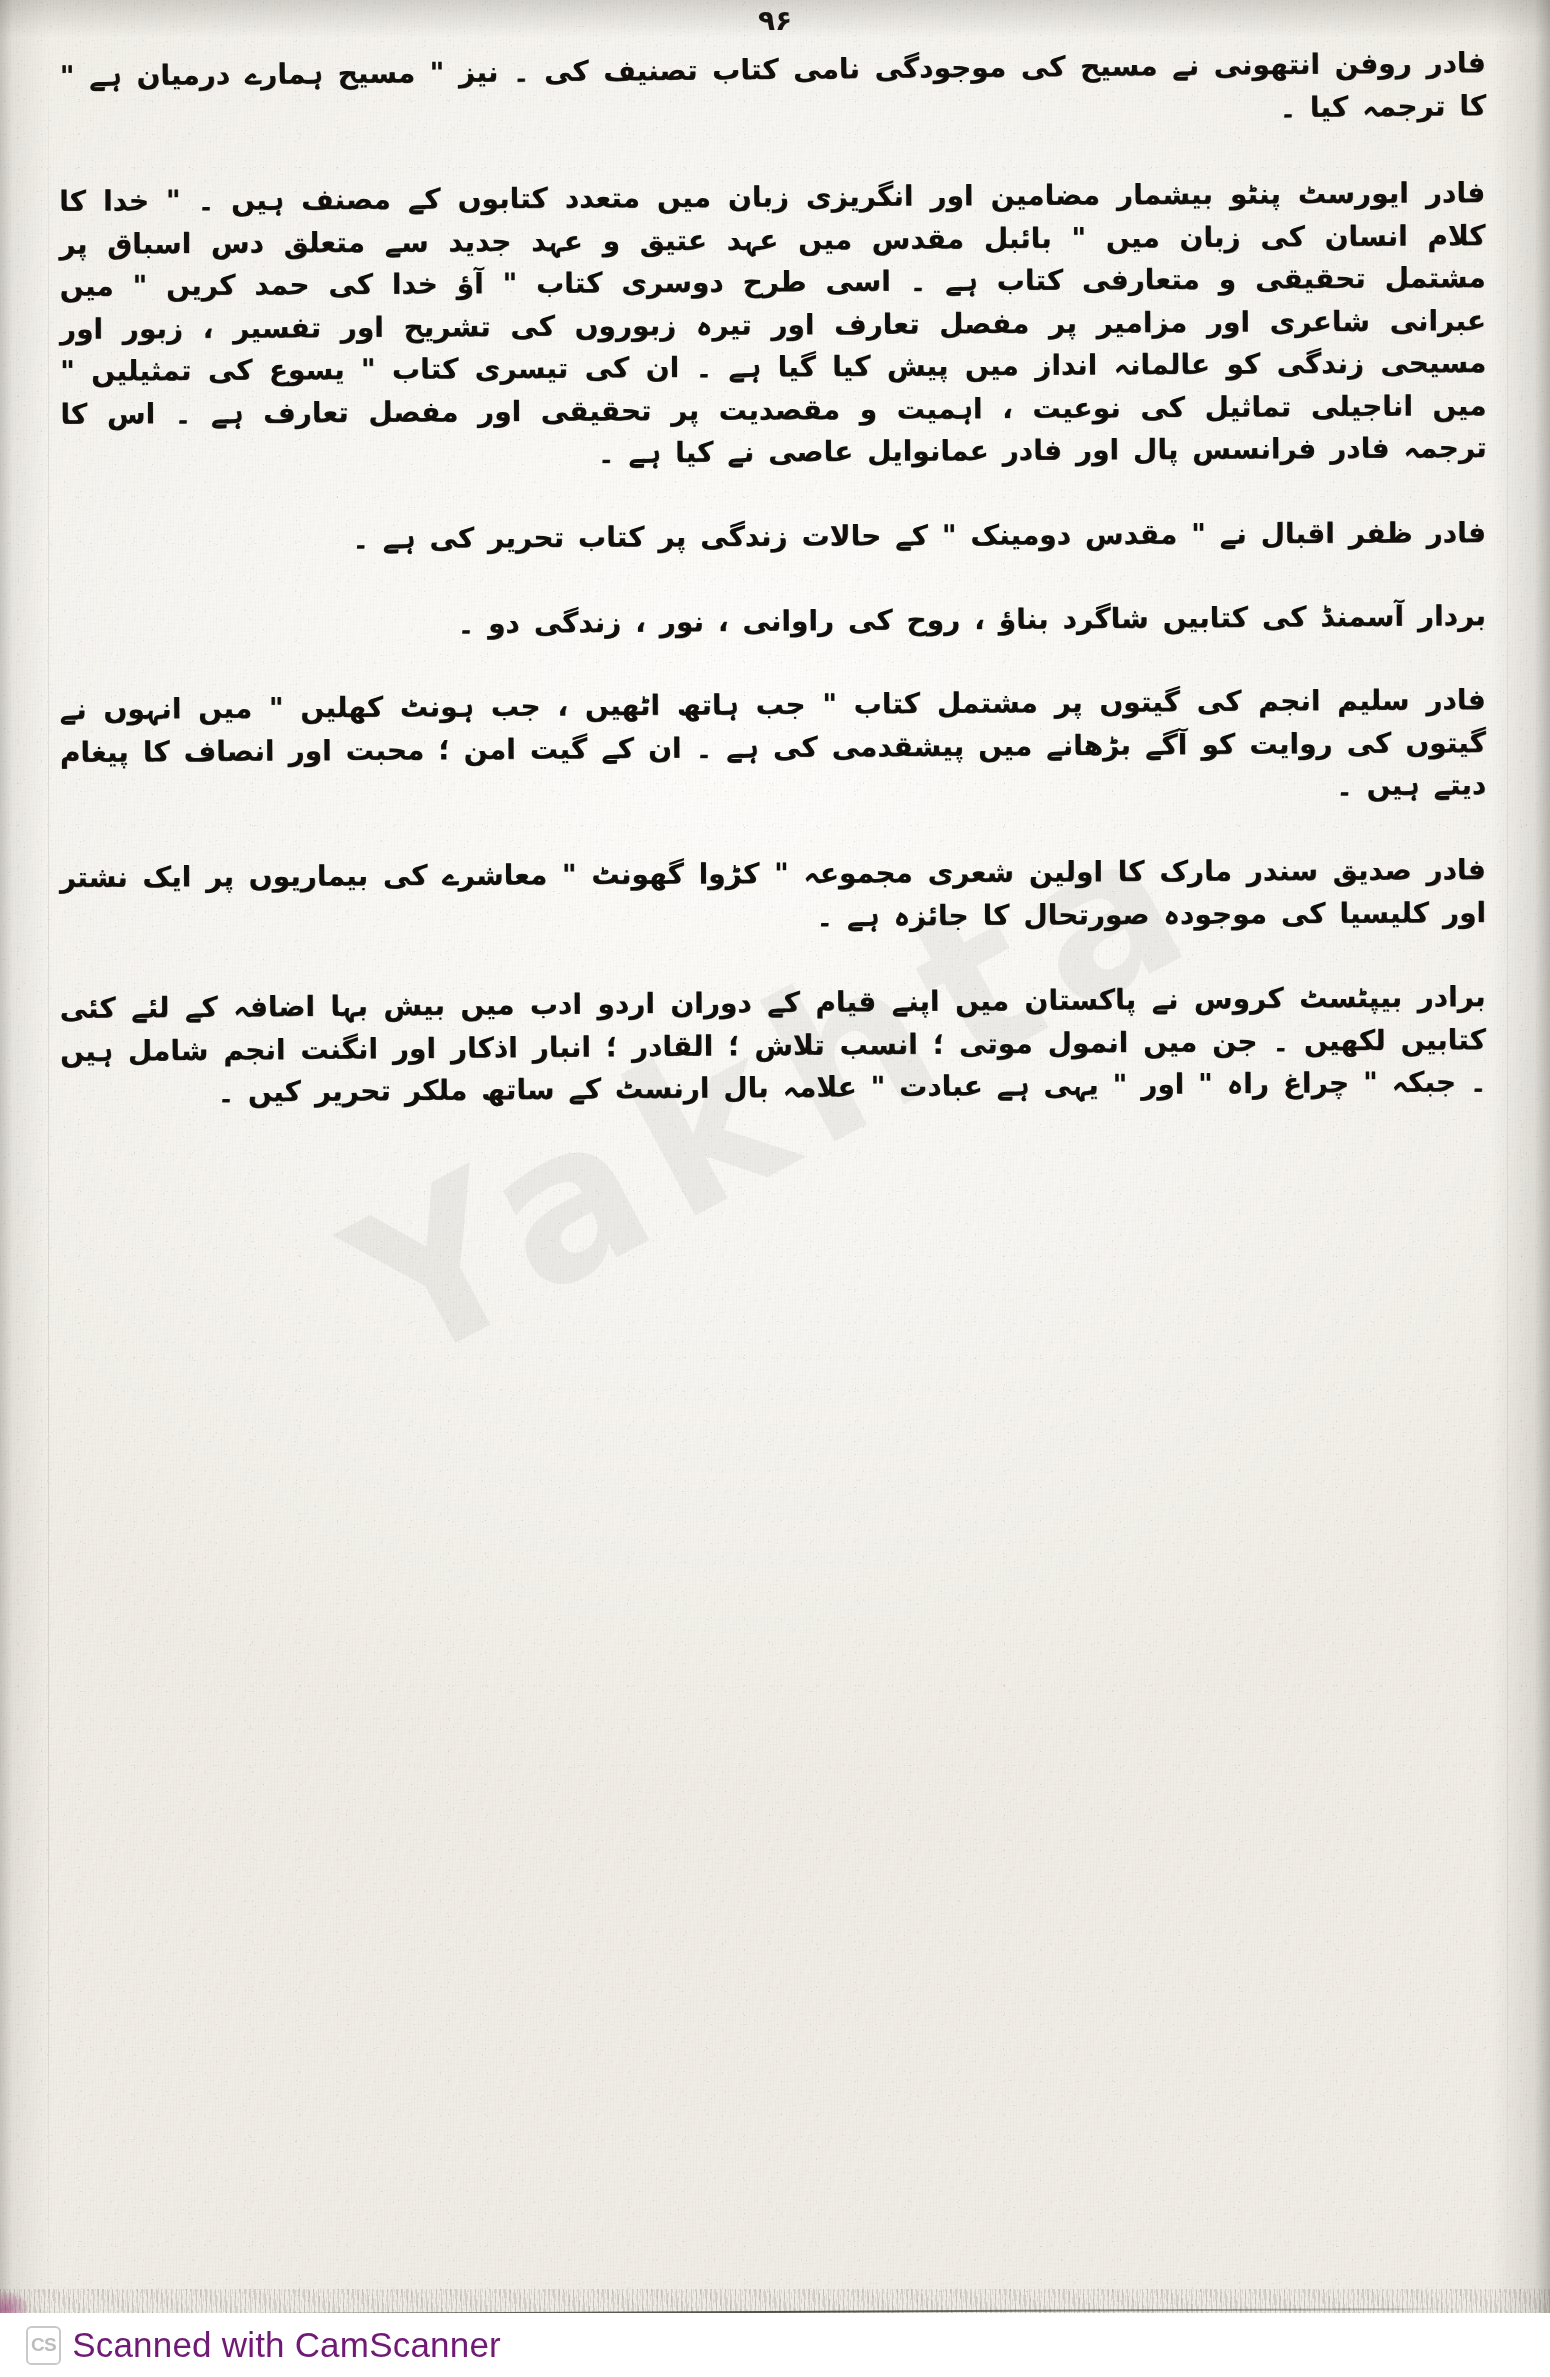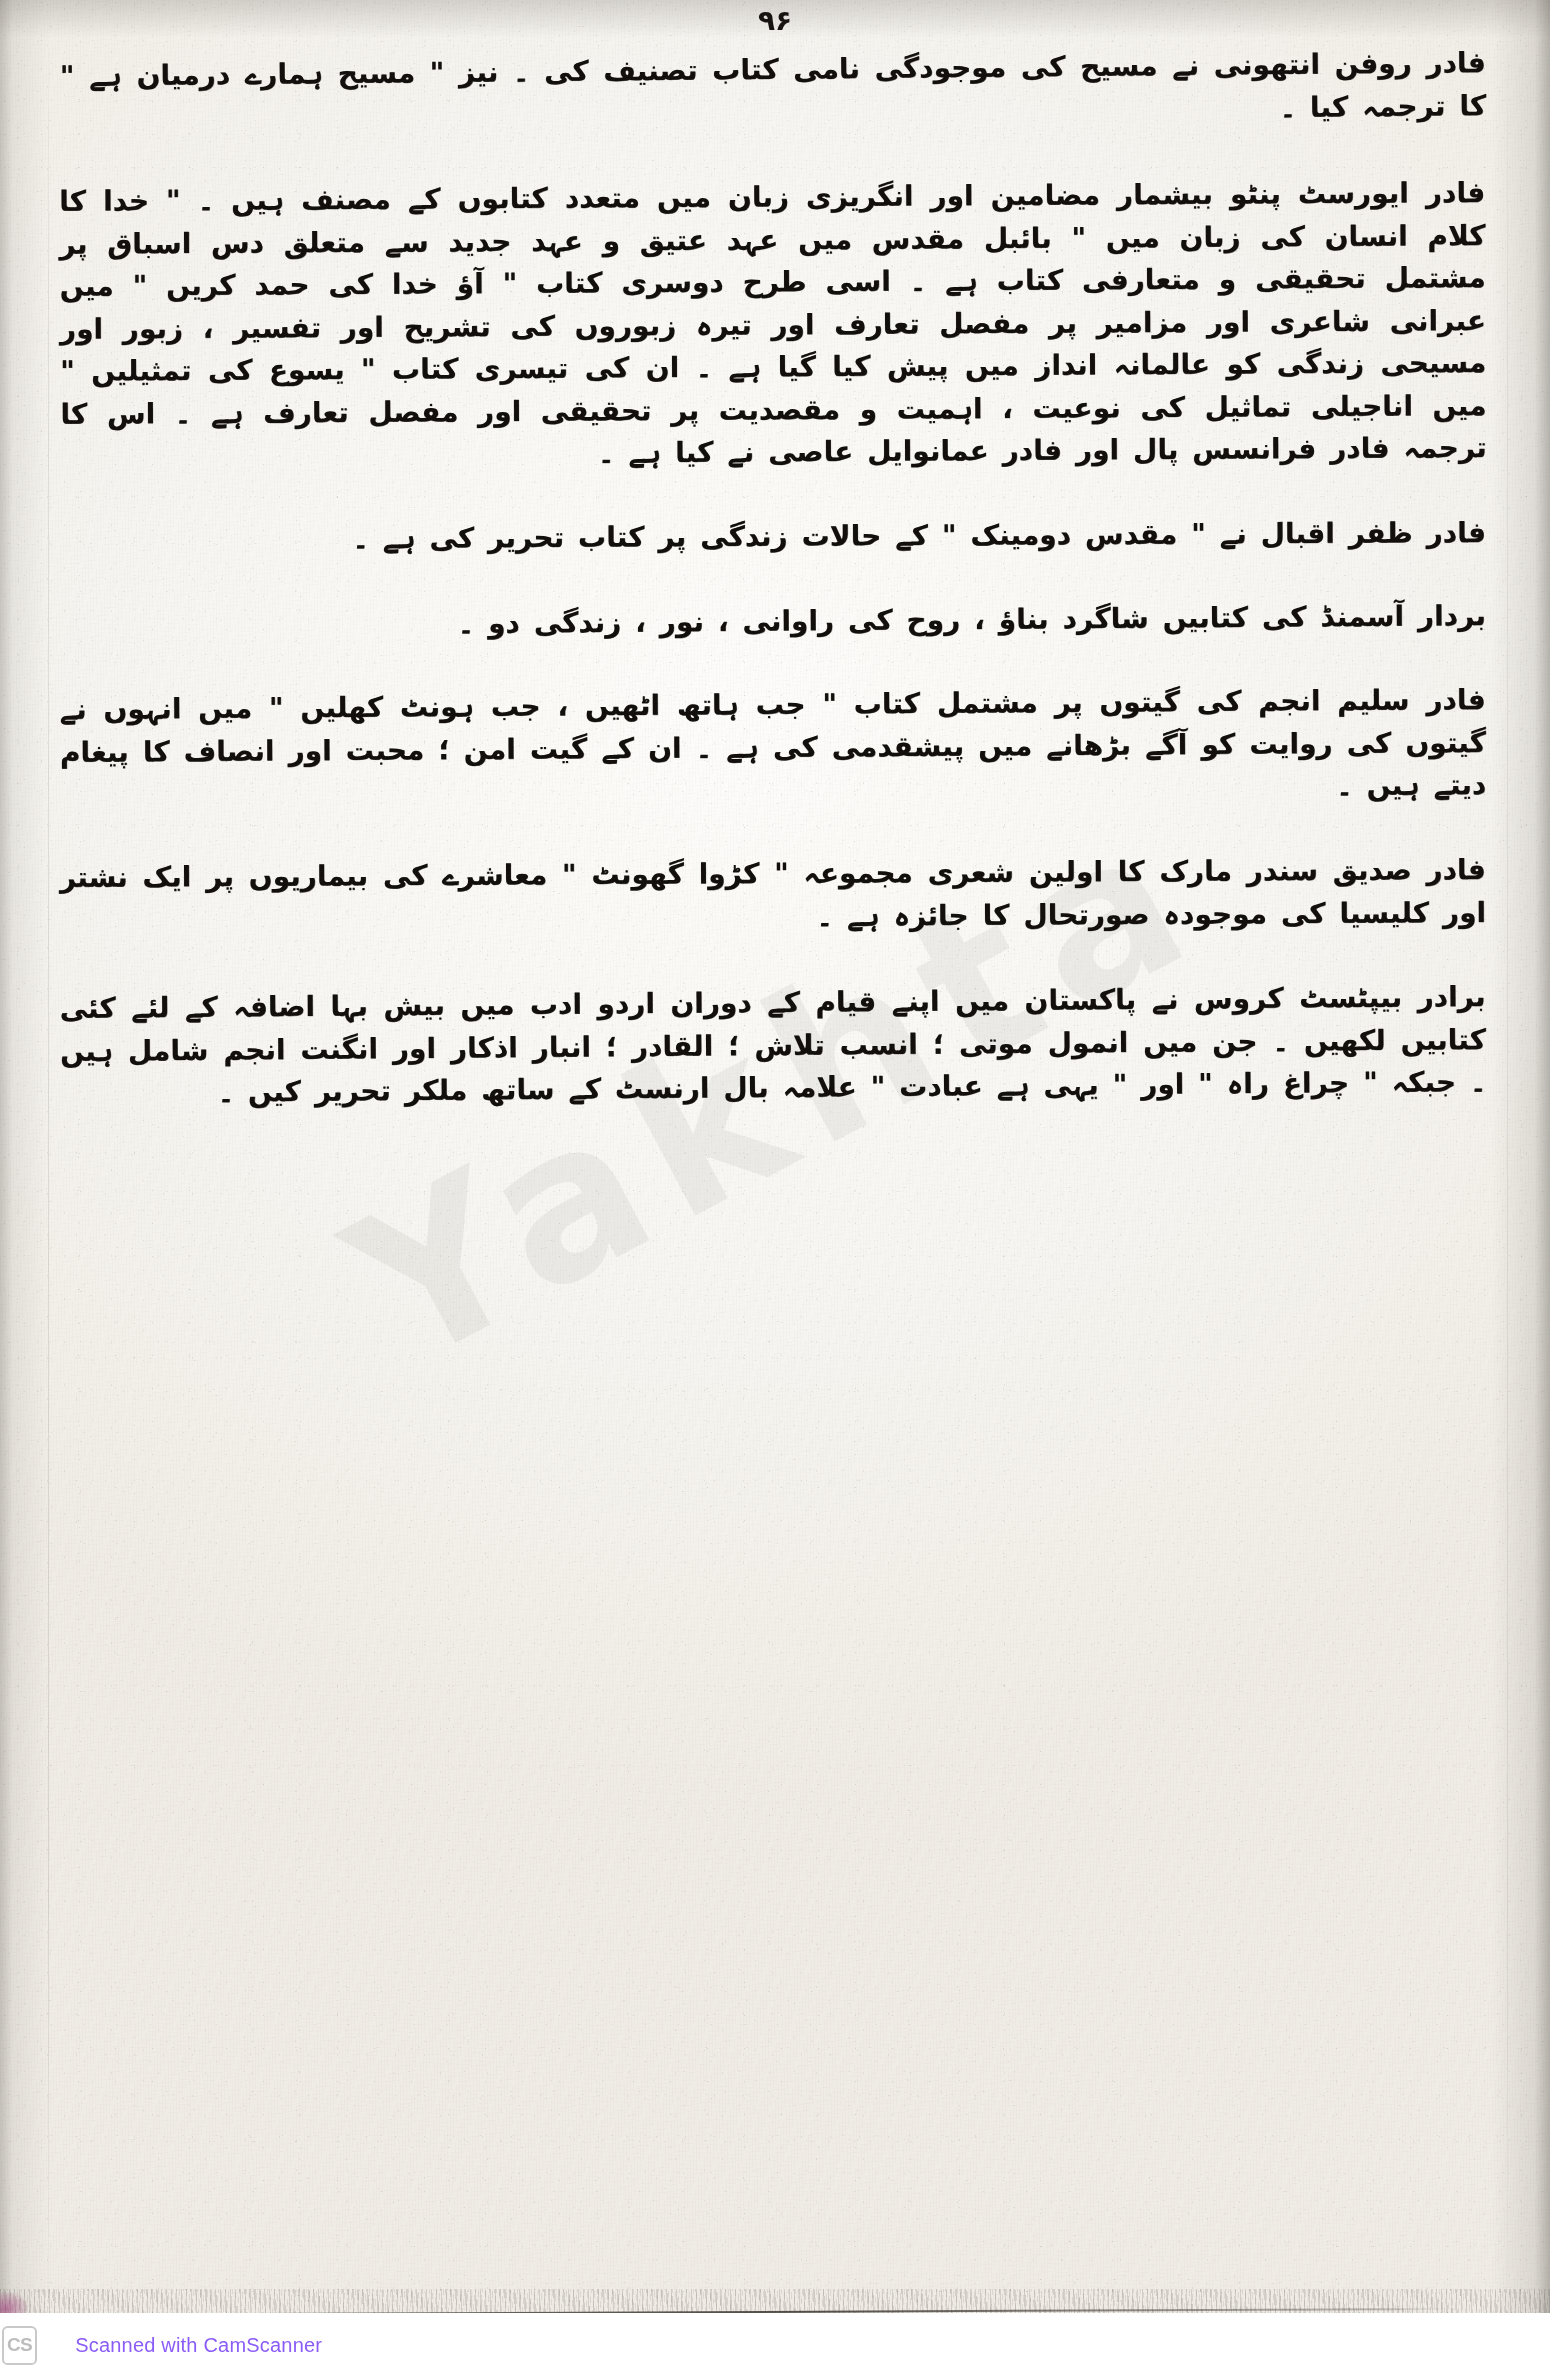--- a/index.html
+++ b/index.html
@@ -159,45 +159,44 @@
   
   .footer {
     position: absolute;
     left: 0; right: 0;
     bottom: 0;
     height: 64px;
     background: #ffffff;
     display: flex;
     align-items: center;
     gap: 11.2px;
-    padding-left: 2px;
+    padding-left: 26px;
     direction: ltr;
   }
   .cs-logo {
     width: 35px;
     height: 39px;
     border: 2.8px solid #c9c9c9;
     border-radius: 5.6px;
     display: flex;
     align-items: center;
     justify-content: center;
     font-family: "Liberation Sans", sans-serif;
     font-weight: 700;
     font-size: 19px;
     color: #bdbdbd;
     letter-spacing: -0.7px;
     flex: 0 0 auto;
     box-sizing: border-box;
   }
   .cs-text {
     font-family: "Liberation Sans", sans-serif;
-    font-size: 20px;
-    color: #8b5cf6;
+    font-size: 35px;
+    color: #701a75;
     letter-spacing: 0.2px;
-    margin-left: 27px;
   }
   .footer-torn {
     position: absolute;
     left: 0; right: 0;
     bottom: 64px;
     height: 24px;
     background:
       repeating-linear-gradient(88deg, rgba(70,62,55,.20) 0 1.4px, rgba(0,0,0,0) 1.4px 4.9px),
       repeating-linear-gradient(96deg, rgba(70,62,55,.14) 0 0.7px, rgba(0,0,0,0) 0.7px 3.5px);
     opacity: .8;

